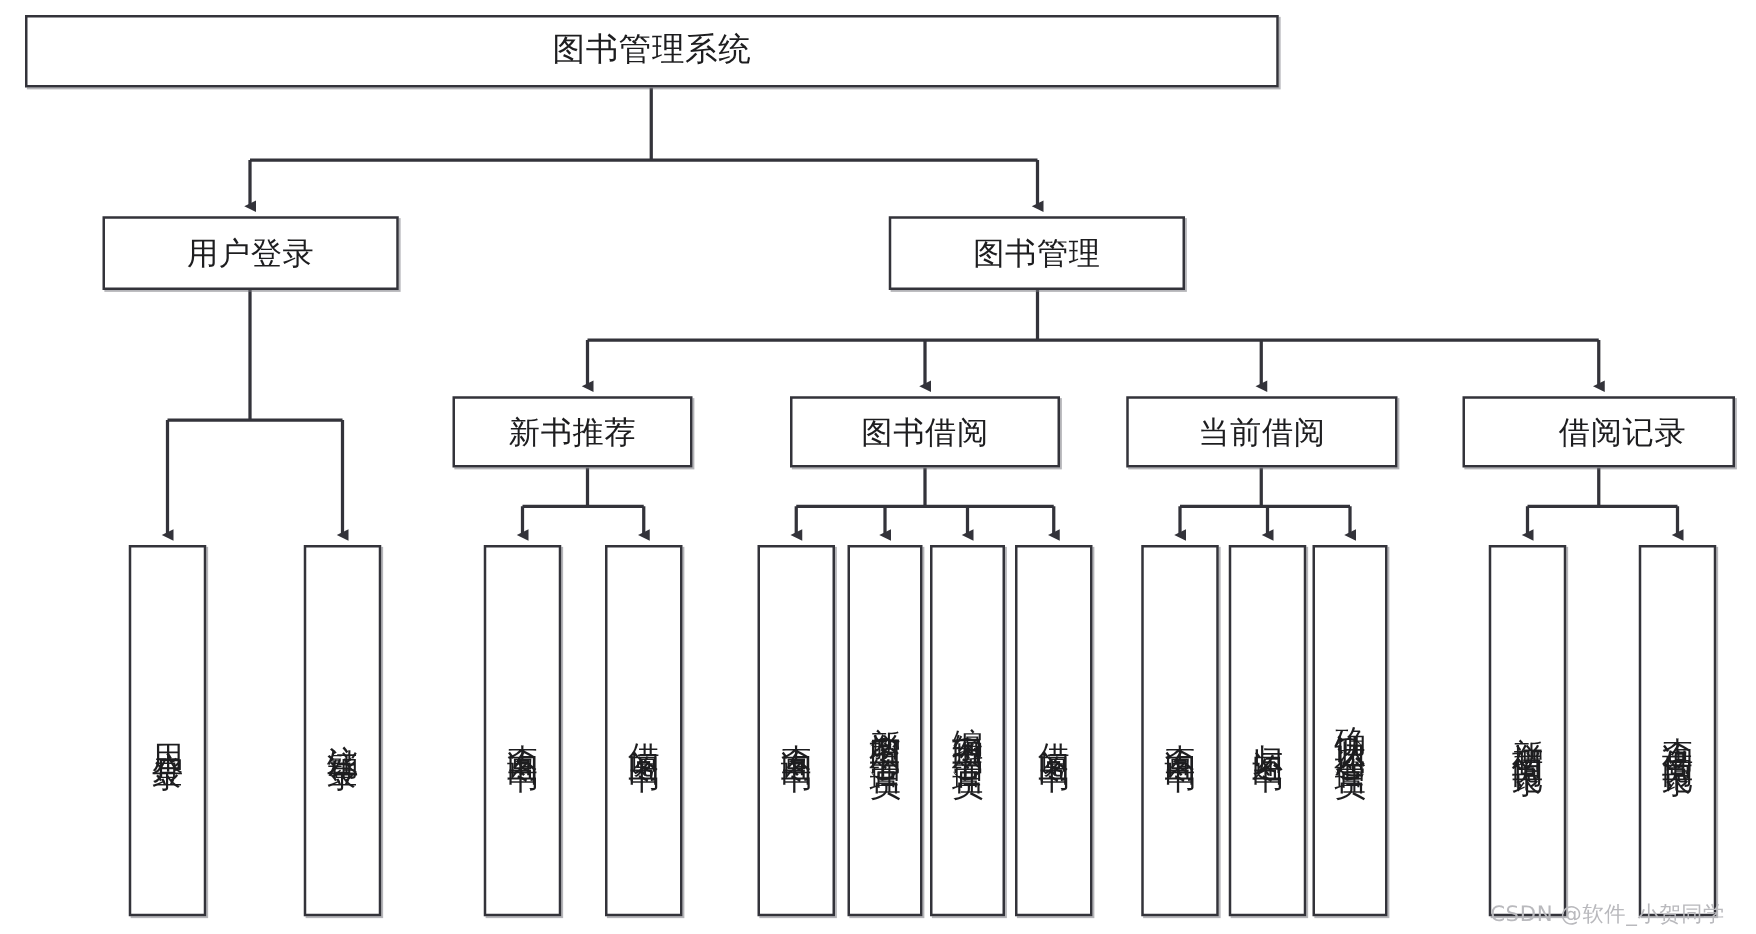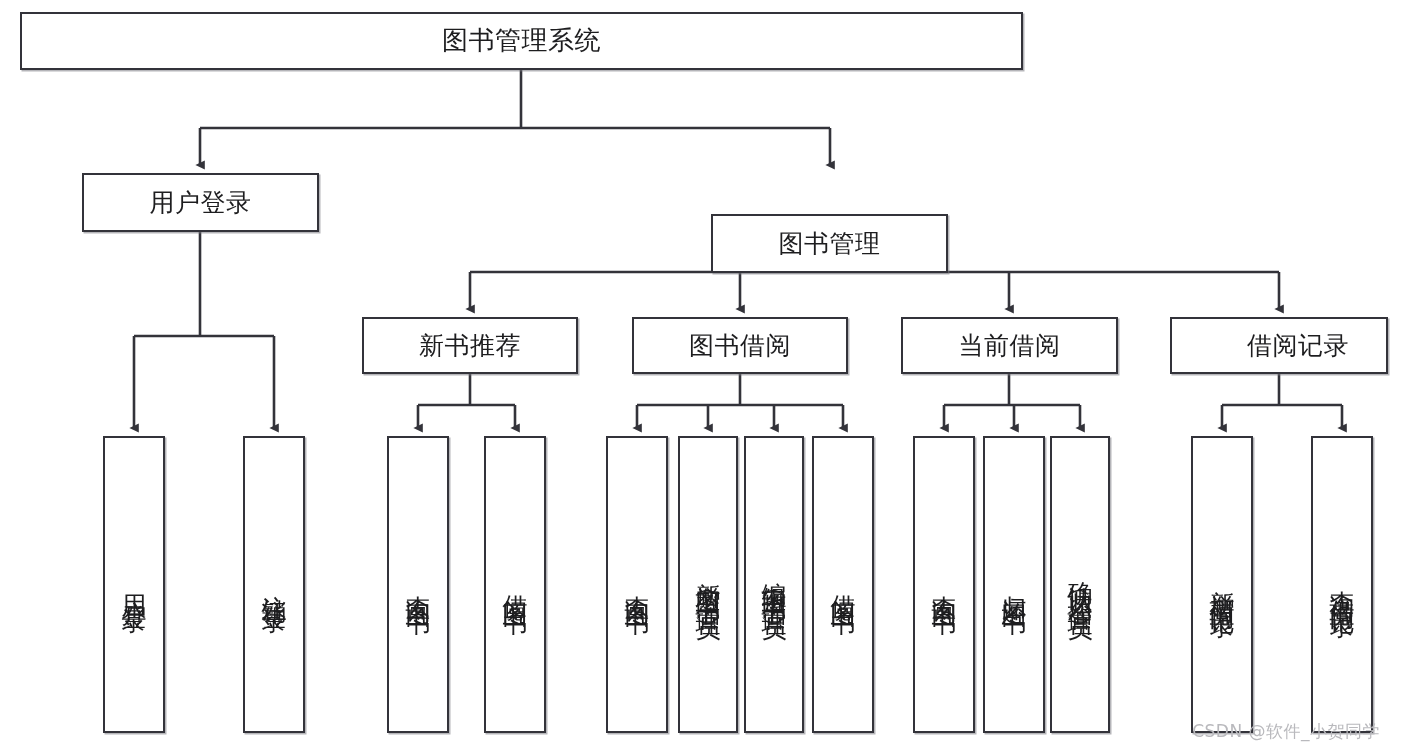--- a/index.html
+++ b/index.html
@@ -130,25 +130,25 @@
     </g>
   </svg>
 
   <div class="node horiz root" style="left: 20px; top: 12px; width: 1003px; height: 58px;">
     <span class="label">图书管理系统</span>
   </div>
 
   <div class="node horiz" style="left: 82px; top: 173px; width: 237px; height: 59px;">
     <span class="label">用户登录</span>
   </div>
-  <div class="node horiz" style="left: 711px; top: 173px; width: 237px; height: 59px; margin-top: 41px;">
+  <div class="node horiz" style="left: 711px; top: 173px; width: 237px; height: 59px;">
     <span class="label">图书管理</span>
   </div>
 
-  <div class="node horiz" style="left: 362px; top: 317px; width: 216px; height: 57px;">
+  <div class="node horiz" style="left: 362px; top: 317px; width: 192px; height: 57px;">
     <span class="label">新书推荐</span>
   </div>
   <div class="node horiz" style="left: 901px; top: 317px; width: 217px; height: 57px;">
     <span class="label">当前借阅</span>
   </div>
   <div class="node horiz" style="left: 632px; top: 317px; width: 216px; height: 57px;">
     <span class="label">图书借阅</span>
   </div>
   <div class="node horiz" style="left: 1170px; top: 317px; width: 218px; height: 57px; padding-left: 38px;">
     <span class="label">借阅记录</span>

